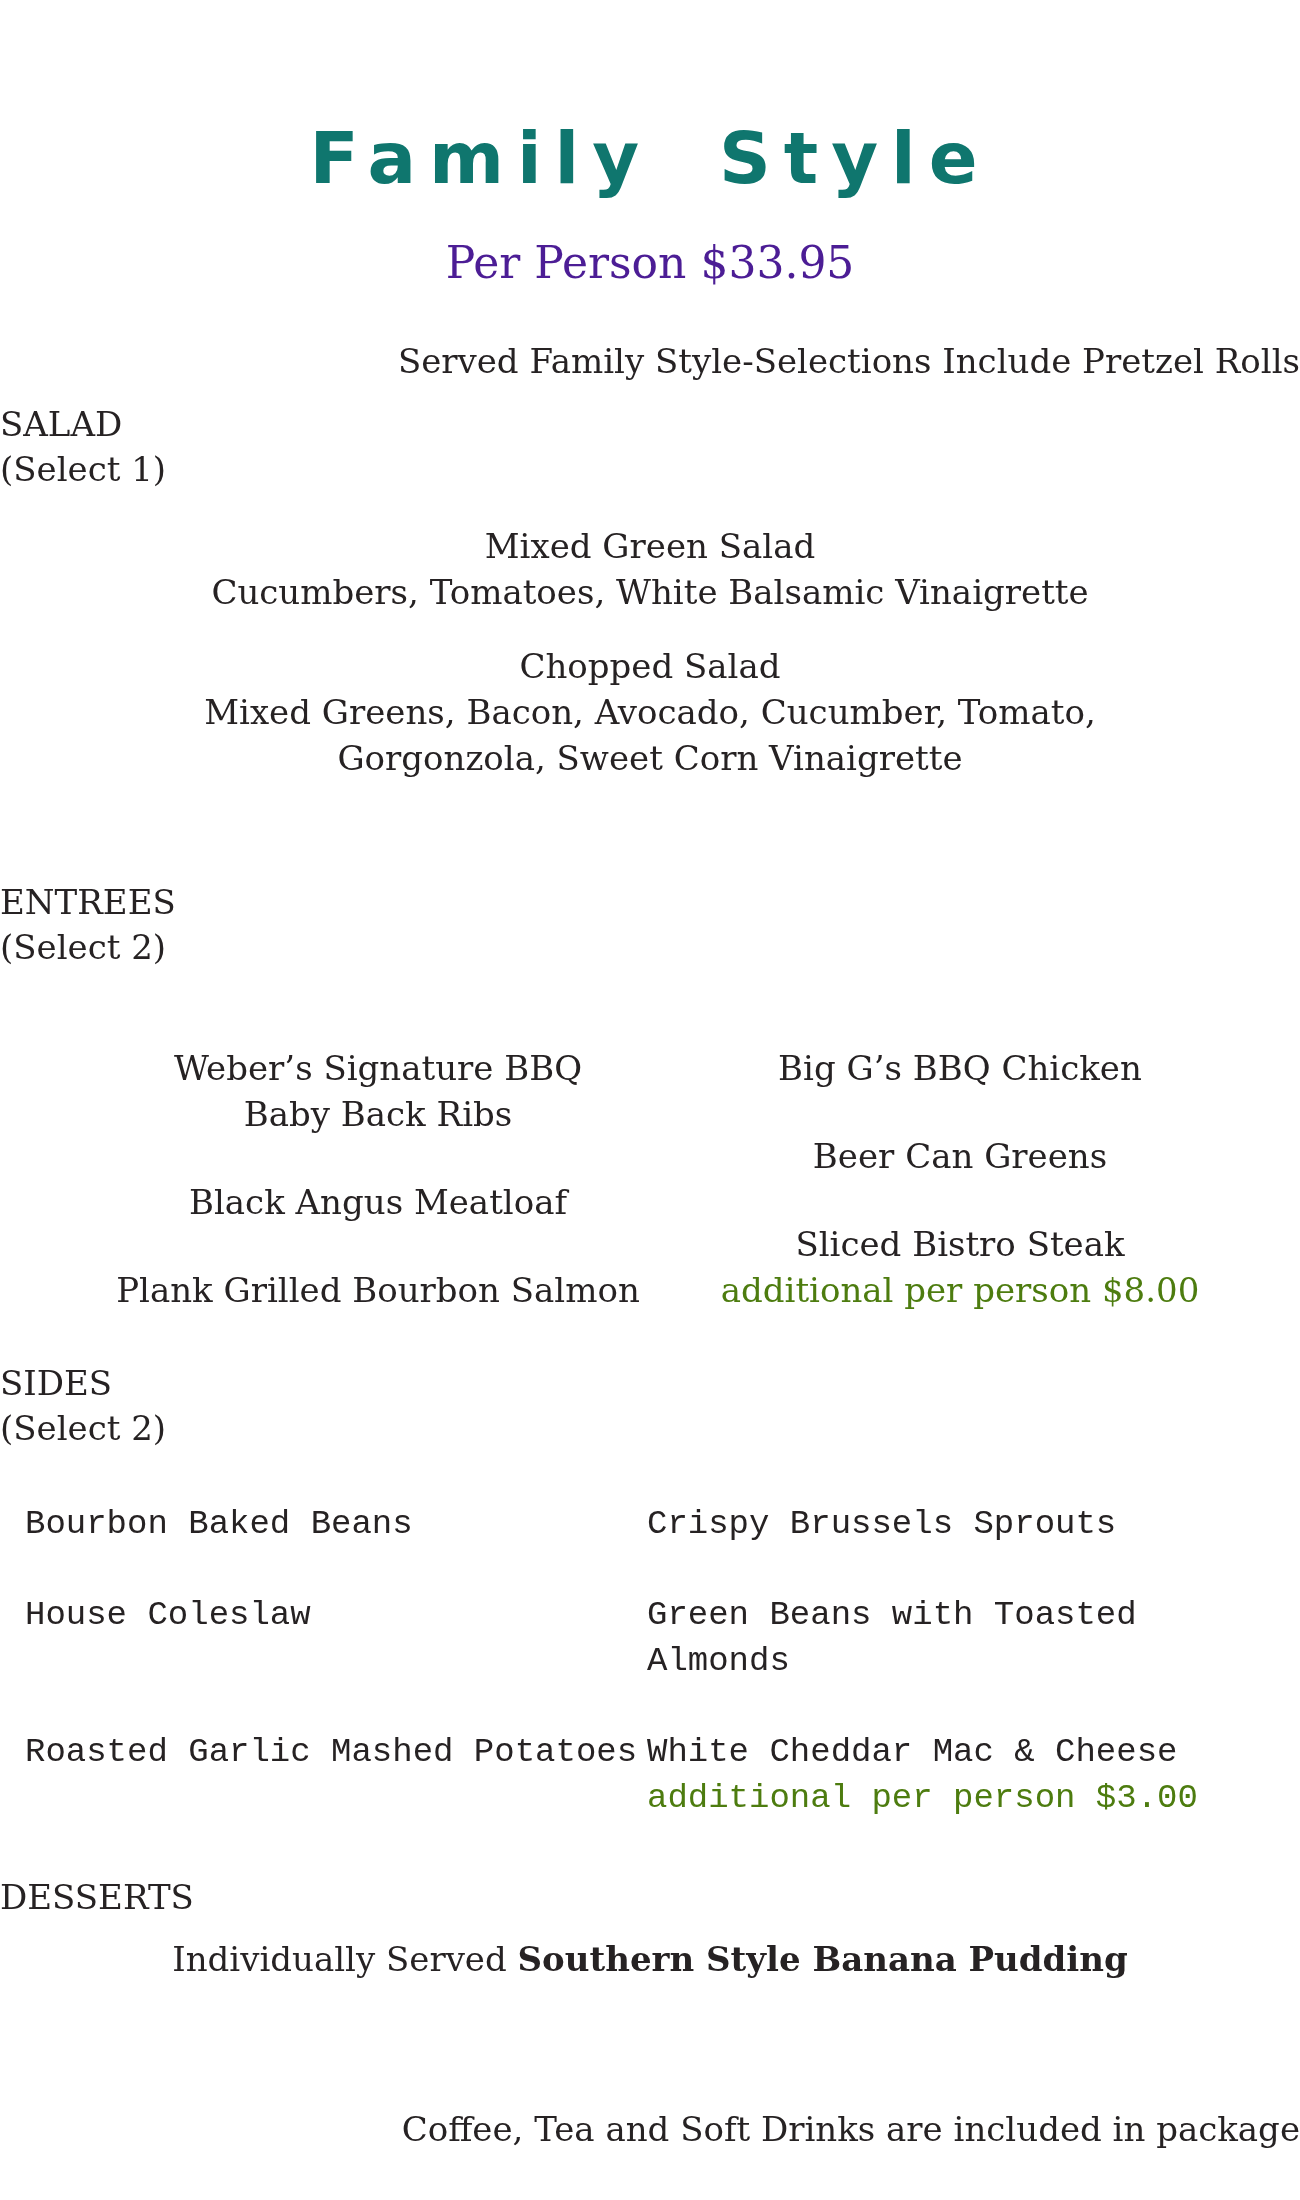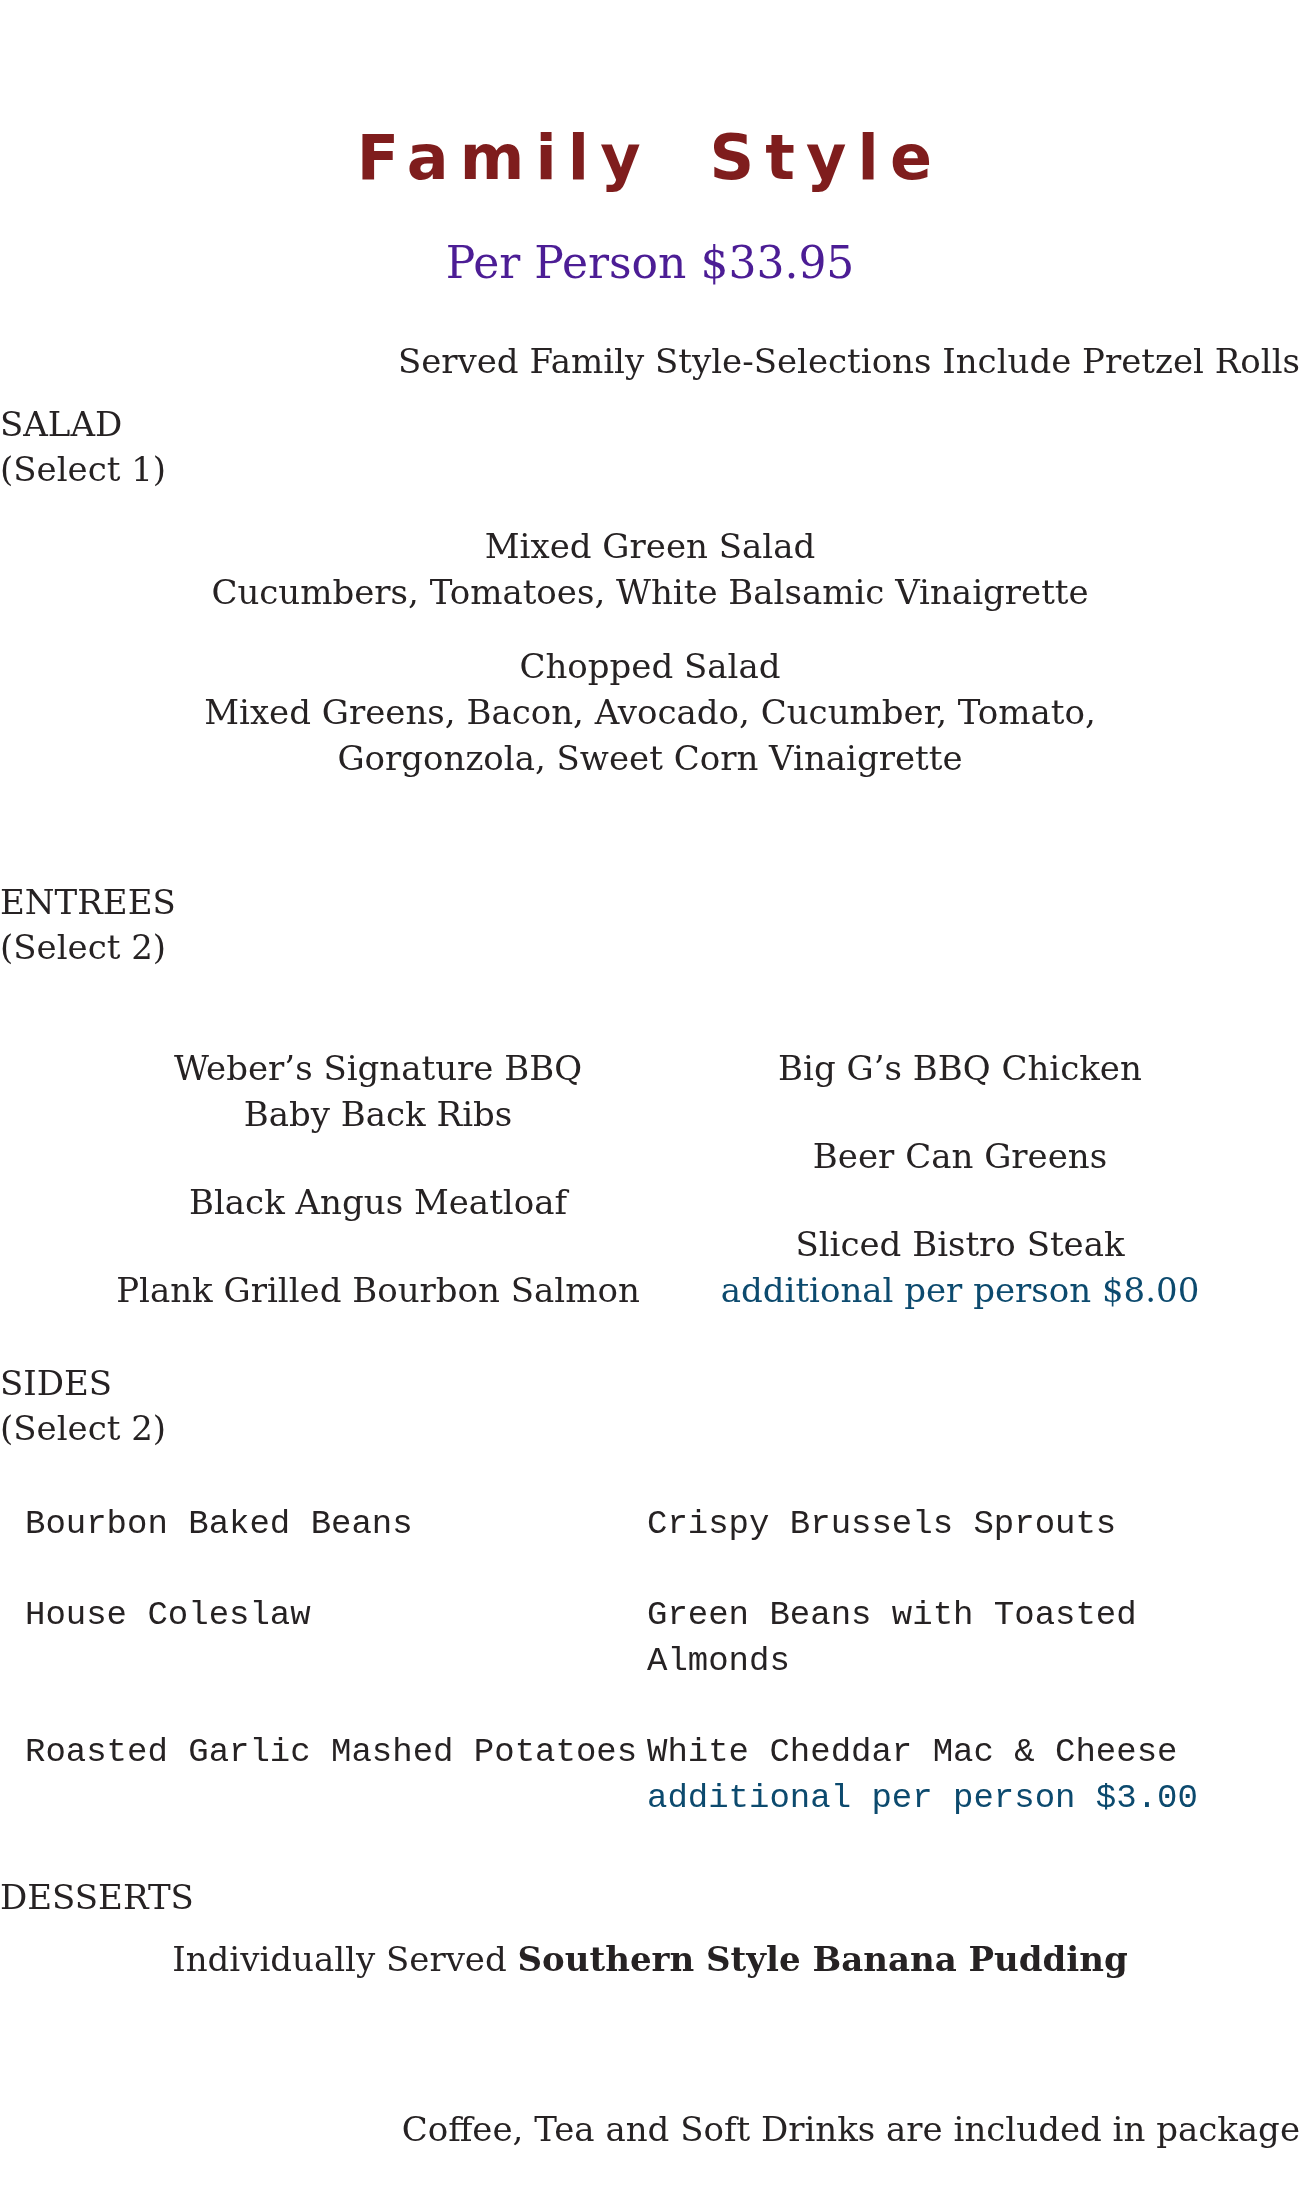--- a/index.html
+++ b/index.html
@@ -18,25 +18,25 @@
     font-family: "DejaVu Serif", serif;
     font-size: 34px;
     line-height: 46px;
   }
 
   .title {
     margin: 108px 0 0 0;
     text-align: center;
     font-family: "DejaVu Sans", sans-serif;
     font-weight: 700;
-    font-size: 62px;
+    font-size: 72px;
     line-height: 100px;
     letter-spacing: 0.18em;
     word-spacing: 0.40em;
-    color: #7f1d1d;
+    color: #0f766e;
   }
   .price {
     margin-top: 25px;
     text-align: center;
     font-size: 44px;
     line-height: 60px;
     color: #4c1d95;
   }
   .note {
     margin-top: 45px;
@@ -67,21 +67,21 @@
     margin-left: 25px;
     width: 1244px;
     margin-top: 50px;
     display: grid;
     grid-template-columns: 622px 622px;
     grid-auto-flow: row;
     row-gap: 45px;
   }
   .sides-grid .cell { text-align: left; font-family: Liberation Mono, monospace; }
 
-  .surcharge { color: #0c4a6e; }
+  .surcharge { color: #4d7c0f; }
 
   .dessert-line { margin-top: 16px; text-align: center; }
   .dessert-name { font-weight: 700; }
 
   .footer-line { margin-top: 124px; text-align: right; }
 </style>
 </head>
 <body>
 
 <div class="page">

